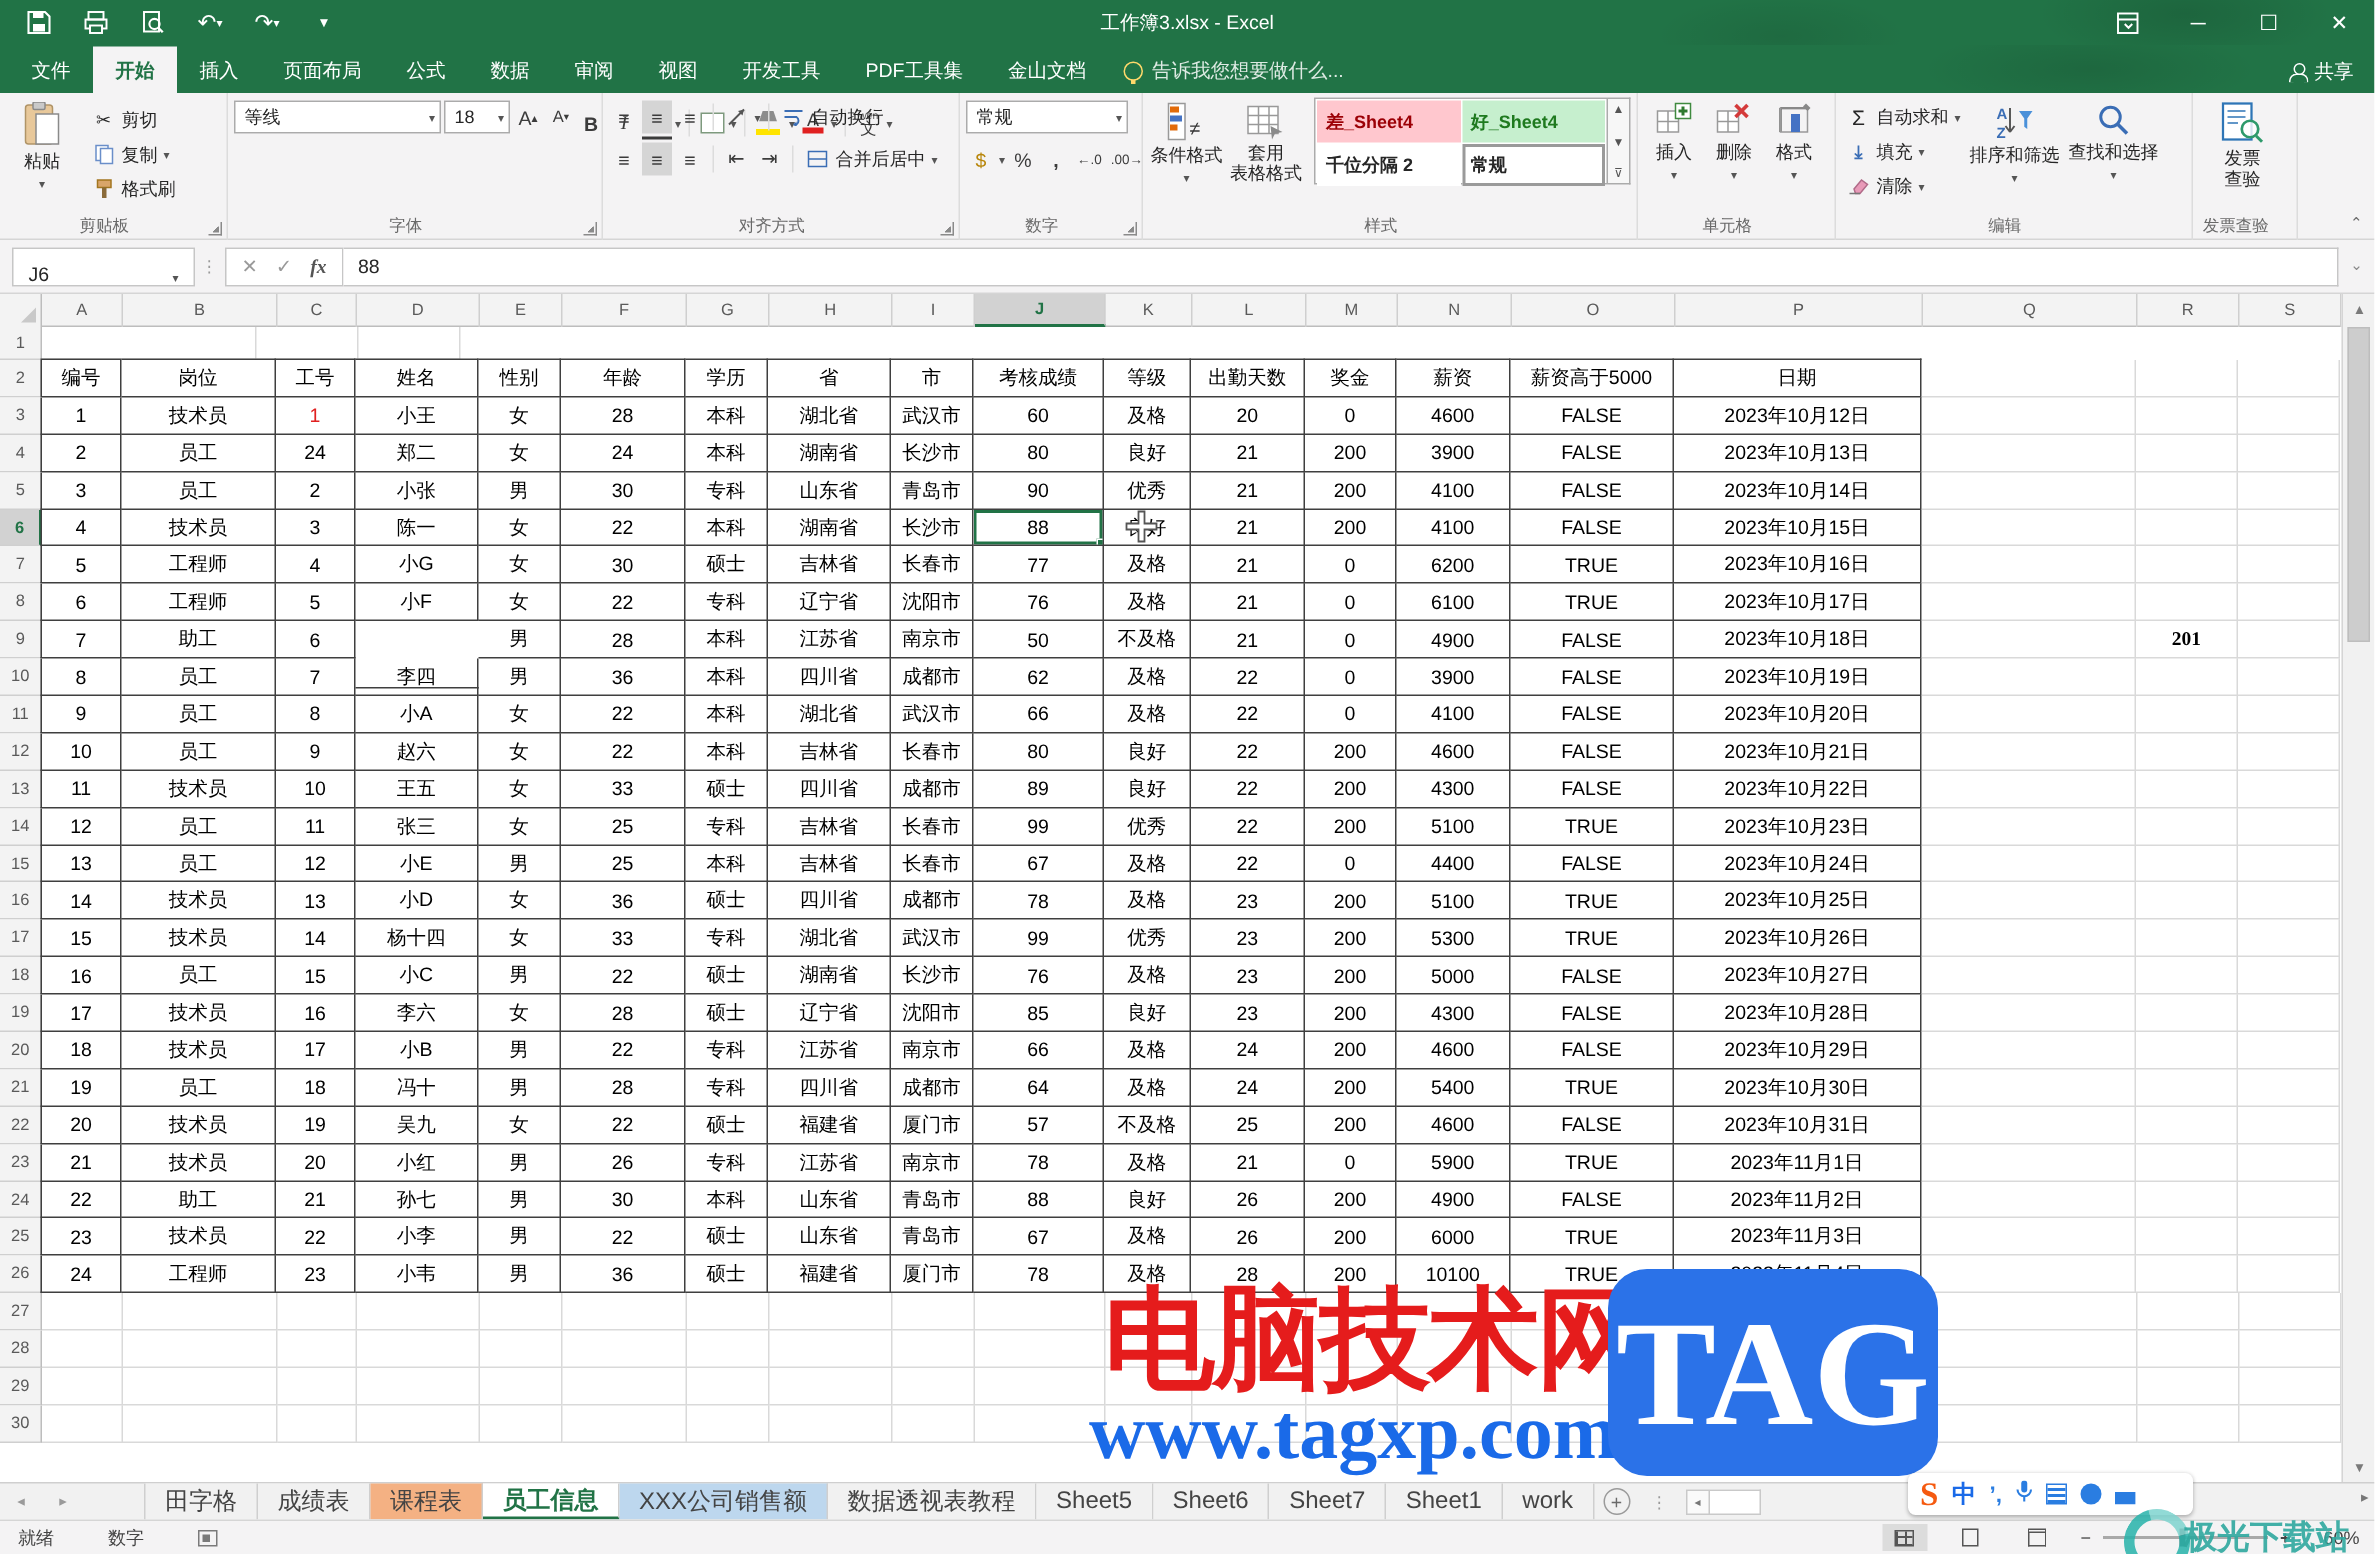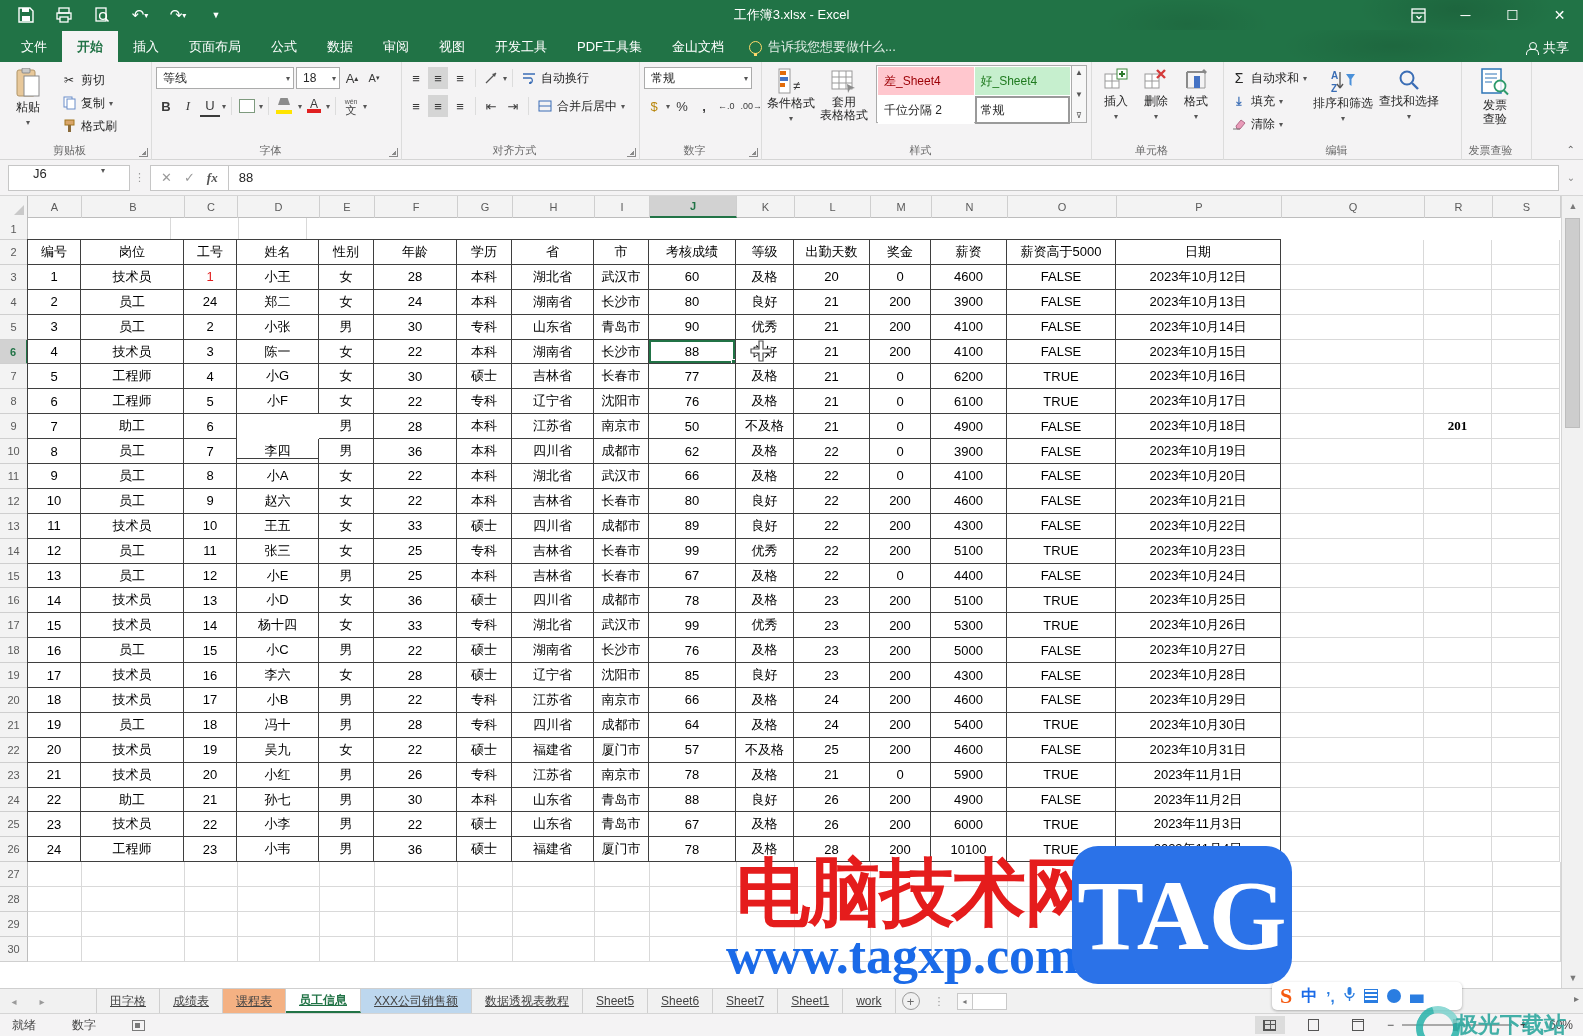--- a/index.html
+++ b/index.html
@@ -43,32 +43,32 @@
   .combo { background:#fff; border:1px solid #ababab; height:22px; display:flex; align-items:center; justify-content:space-between; font-size:12px; padding:0 3px 0 6px; color:#262626; }
   .caret { font-size:8px; color:#555; }
   .iconbtn { min-width:20px; height:22px; display:flex; align-items:center; justify-content:center; font-size:13px; color:#3b3b3b; padding:0 2px; }
   .sep { width:1px; background:#dcdcdc; margin:2px 3px; align-self:stretch; }
   .fontrow { display:flex; align-items:center; gap:2px; }
   .u-bar { border-bottom:2px solid currentColor; }
   .fillic { position:relative; width:18px; height:16px; }
   .fillic .bucket { position:absolute; left:2px; top:0; width:12px; height:10px; background:#8c8c8c; clip-path:polygon(20% 0,80% 0,100% 70%,0 70%); }
   .colorbar { position:absolute; left:0; bottom:0; width:16px; height:4px; }
   .gallery { display:flex; align-items:center; margin-left:4px; }
-  .gal-grid { width:196px; height:58px; background:#fff; border:1px solid #ababab; display:grid; grid-template-columns:1fr 1fr; grid-auto-rows:28px; padding:1px; gap:1px; }
+  .gal-grid { width:196px; height:58px; background:#fff; border:1px solid #ababab; display:grid; grid-template-columns:1fr 1fr; grid-auto-rows:28px; padding:1px; gap:1px;font-weight:bold; }
   .gal-item { display:flex; align-items:center; padding:0 6px; font-size:12px; white-space:nowrap; overflow:hidden; }
   .gal-item.selected { outline:2px solid #9a9a9a; outline-offset:-2px; }
   .gal-arrows { width:15px; height:58px; border:1px solid #ababab; border-left:none; background:#f7f7f7; display:flex; flex-direction:column; align-items:center; justify-content:space-between; padding:2px 0; font-size:8px; color:#555; }
   .icon16 { width:16px; height:16px; display:inline-flex; align-items:center; justify-content:center; }
   .gridic { width:16px; height:14px; border:1px solid #7e9a7e; background:
       linear-gradient(#fff,#fff) , repeating-linear-gradient(0deg,#cfe0cf 0 3px,#fff 3px 6px); position:relative; }
   .collapse-ribbon { position:absolute; right:8px; bottom:4px; font-size:10px; color:#666; }
 
   
   .fbar { position:absolute; left:0; top:160px; width:1583px; height:36px; background:#f4f3f4; border-bottom:1px solid #d5d5d5; display:flex; align-items:center; }
-  .namebox { width:122px; height:26px; margin-left:8px; background:#fff; border:1px solid #c6c6c6; display:flex; align-items:flex-start; justify-content:space-between; padding:0 24px; font-size:13px; }
+  .namebox { width:122px; height:26px; margin-left:8px; background:#fff; border:1px solid #c6c6c6; display:flex; align-items:flex-end; justify-content:space-between; padding:0 10px; font-size:13px; }
   .fb-dots { color:#9a9a9a; margin:0 4px; font-size:11px; letter-spacing:1px; }
   .fb-btns { display:flex; align-items:center; gap:12px; background:#fff; border:1px solid #c6c6c6; height:26px; padding:0 10px; color:#9a9a9a; font-size:13px; }
   .fx { font-style:italic; font-family:"Liberation Serif","DejaVu Serif",serif; color:#555; font-weight:bold; }
   .fvalue { flex:1; height:26px; background:#fff; border:1px solid #c6c6c6; border-left:none; display:flex; align-items:center; padding-left:10px; font-size:13px; color:#262626; }
   .fexpand { width:24px; text-align:center; color:#888; font-size:10px; }
 
   
   .colheaders { position:absolute; left:0; top:196px; width:1561px; height:22px; display:flex; background:#f3f3f3; border-bottom:1px solid #bdbdbd; }
   .corner { width:28px; height:22px; border-right:1px solid #bdbdbd; position:relative; background:#f3f3f3; }
   .corner:after { content:""; position:absolute; right:3px; bottom:3px; border-left:10px solid transparent; border-bottom:10px solid #c9c9c9; }
@@ -89,21 +89,21 @@
 
   
   .vscroll { position:absolute; right:0; top:196px; width:22px; height:792px; background:#f1f1f1; border-left:1px solid #d5d5d5; }
   .vs-arrow { width:22px; height:20px; display:flex; align-items:center; justify-content:center; color:#7a7a7a; font-size:9px; }
   .vs-thumb { position:absolute; left:3px; top:22px; width:15px; height:210px; background:#cdcdcd; border:1px solid #bdbdbd; }
   .vs-down { position:absolute; bottom:0; }
 
   
   .tabbar { position:absolute; left:0; top:988px; width:1583px; height:25px; background:#f1f1f1; border-top:1px solid #cfcfcf; display:flex; align-items:stretch; }
   .tnav { width:28px; display:flex; align-items:center; justify-content:center; color:#9a9a9a; font-size:10px; }
-  .stab { display:flex; align-items:center; padding:0 13px; font-size:12px; color:#444; border-right:1px solid #cfcfcf; white-space:nowrap; background:#f1f1f1;text-decoration:underline; }
+  .stab { display:flex; align-items:center; padding:0 13px; font-size:16px; color:#444; border-right:1px solid #cfcfcf; white-space:nowrap; background:#f1f1f1; }
   .stab:first-of-type { border-left:1px solid #cfcfcf; }
   .stab.active { background:#fff; color:#217346; font-weight:bold; border-bottom:2px solid #217346; }
   .addsheet { width:26px; height:18px; margin:3px 6px; border-radius:50%; border:1px solid #9a9a9a; color:#6a6a6a; display:flex; align-items:center; justify-content:center; font-size:13px; width:18px; }
   .tb-dots { display:flex; align-items:center; color:#9a9a9a; margin:0 8px; font-size:11px; }
   .hscroll { display:flex; align-items:center; margin-left:4px; }
   .hs-arrow { width:16px; height:17px; border:1px solid #c9c9c9; background:#fafafa; display:flex; align-items:center; justify-content:center; font-size:8px; color:#777; }
   .hs-thumb { width:34px; height:17px; background:#fff; border:1px solid #c9c9c9; border-left:none; }
   .tb-right-arrow { position:absolute; right:4px; top:4px; color:#777; font-size:10px; }
 
   
@@ -244,21 +244,21 @@
               <rect x="5" y="6" width="3" height="7" fill="#8a6a3a"></rect>
             </svg>
           </span>
           <span>格式刷</span>
         </div>
     </div>
     <div class="rglabel">剪贴板</div>
     <div class="launcher"></div>
   </div>
 
-  <div class="rgroup" style="width:250px; flex-direction:column">
+  <div class="rgroup" style="width:250px; flex-direction:row">
     <div class="fontrow" style="margin-top:2px">
       <div class="combo" style="width:138px">
           <span>等线</span>
           <span class="caret">▾</span>
         </div>
       <div class="combo" style="width:44px">
           <span>18</span>
           <span class="caret">▾</span>
         </div>
       <span class="iconbtn">A<span style="font-size:8px; vertical-align:top">▴</span></span>

